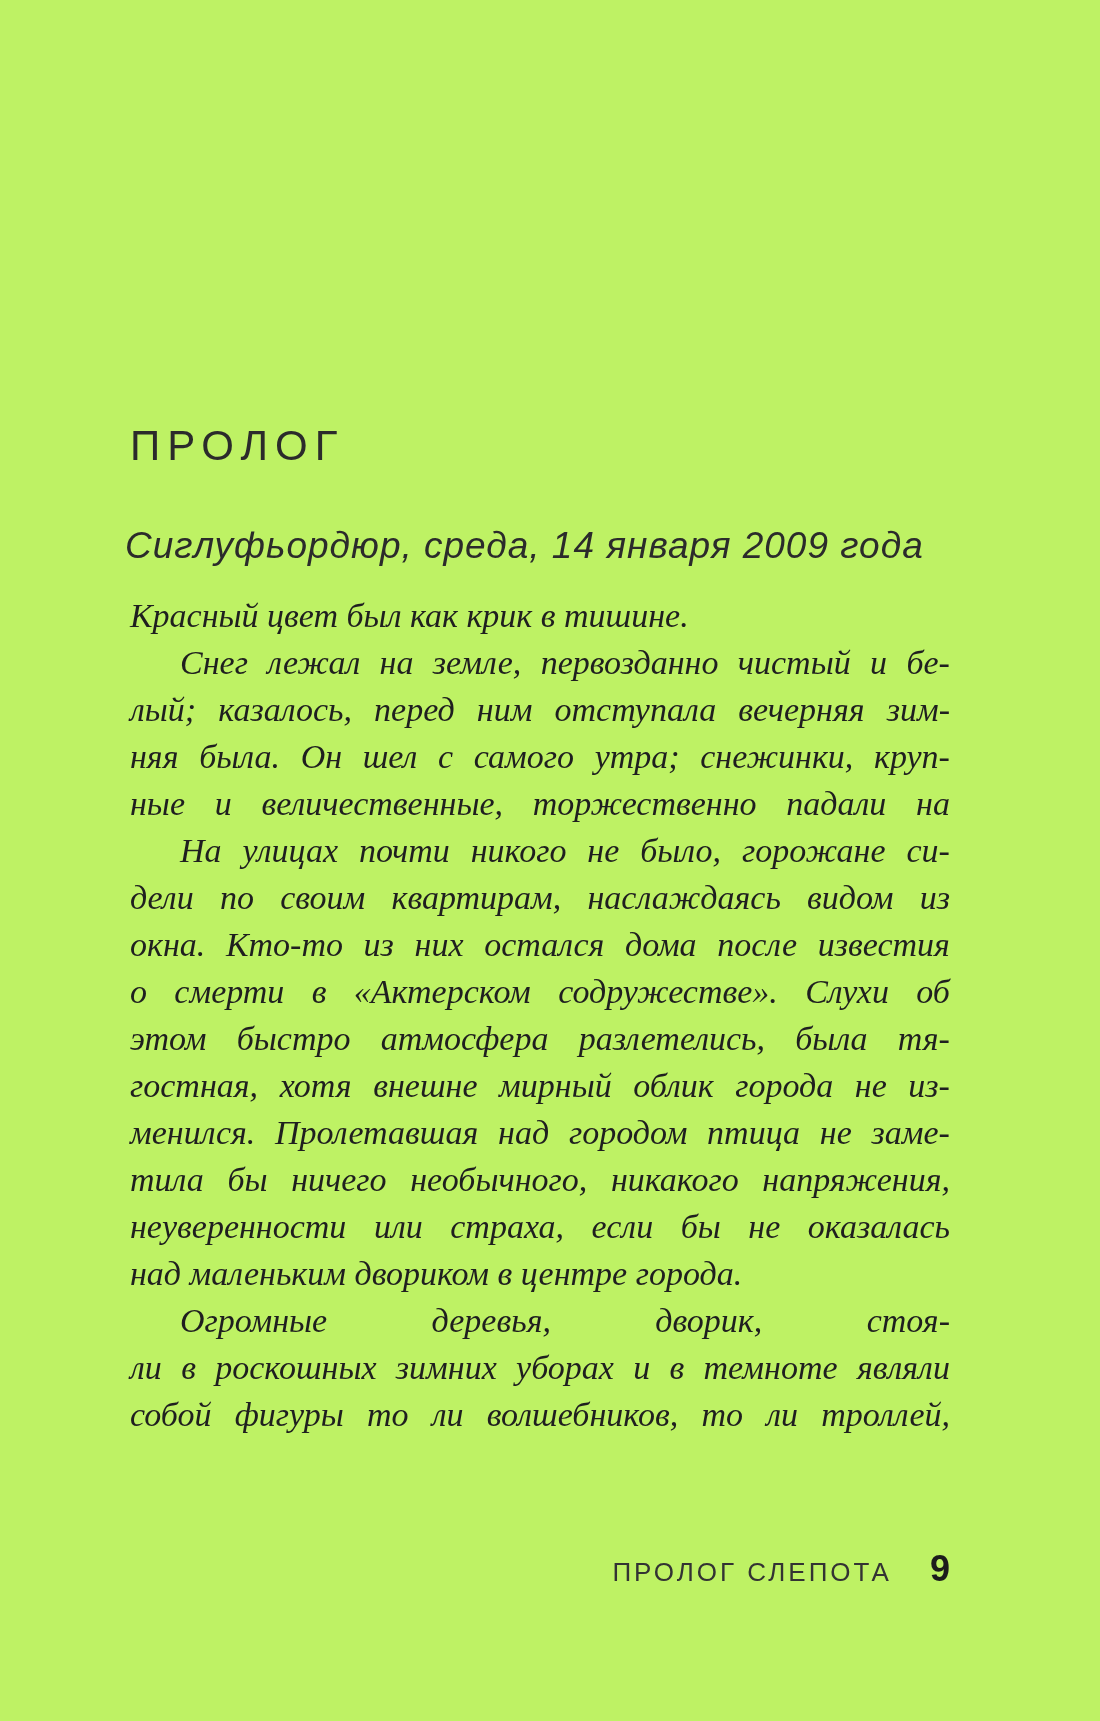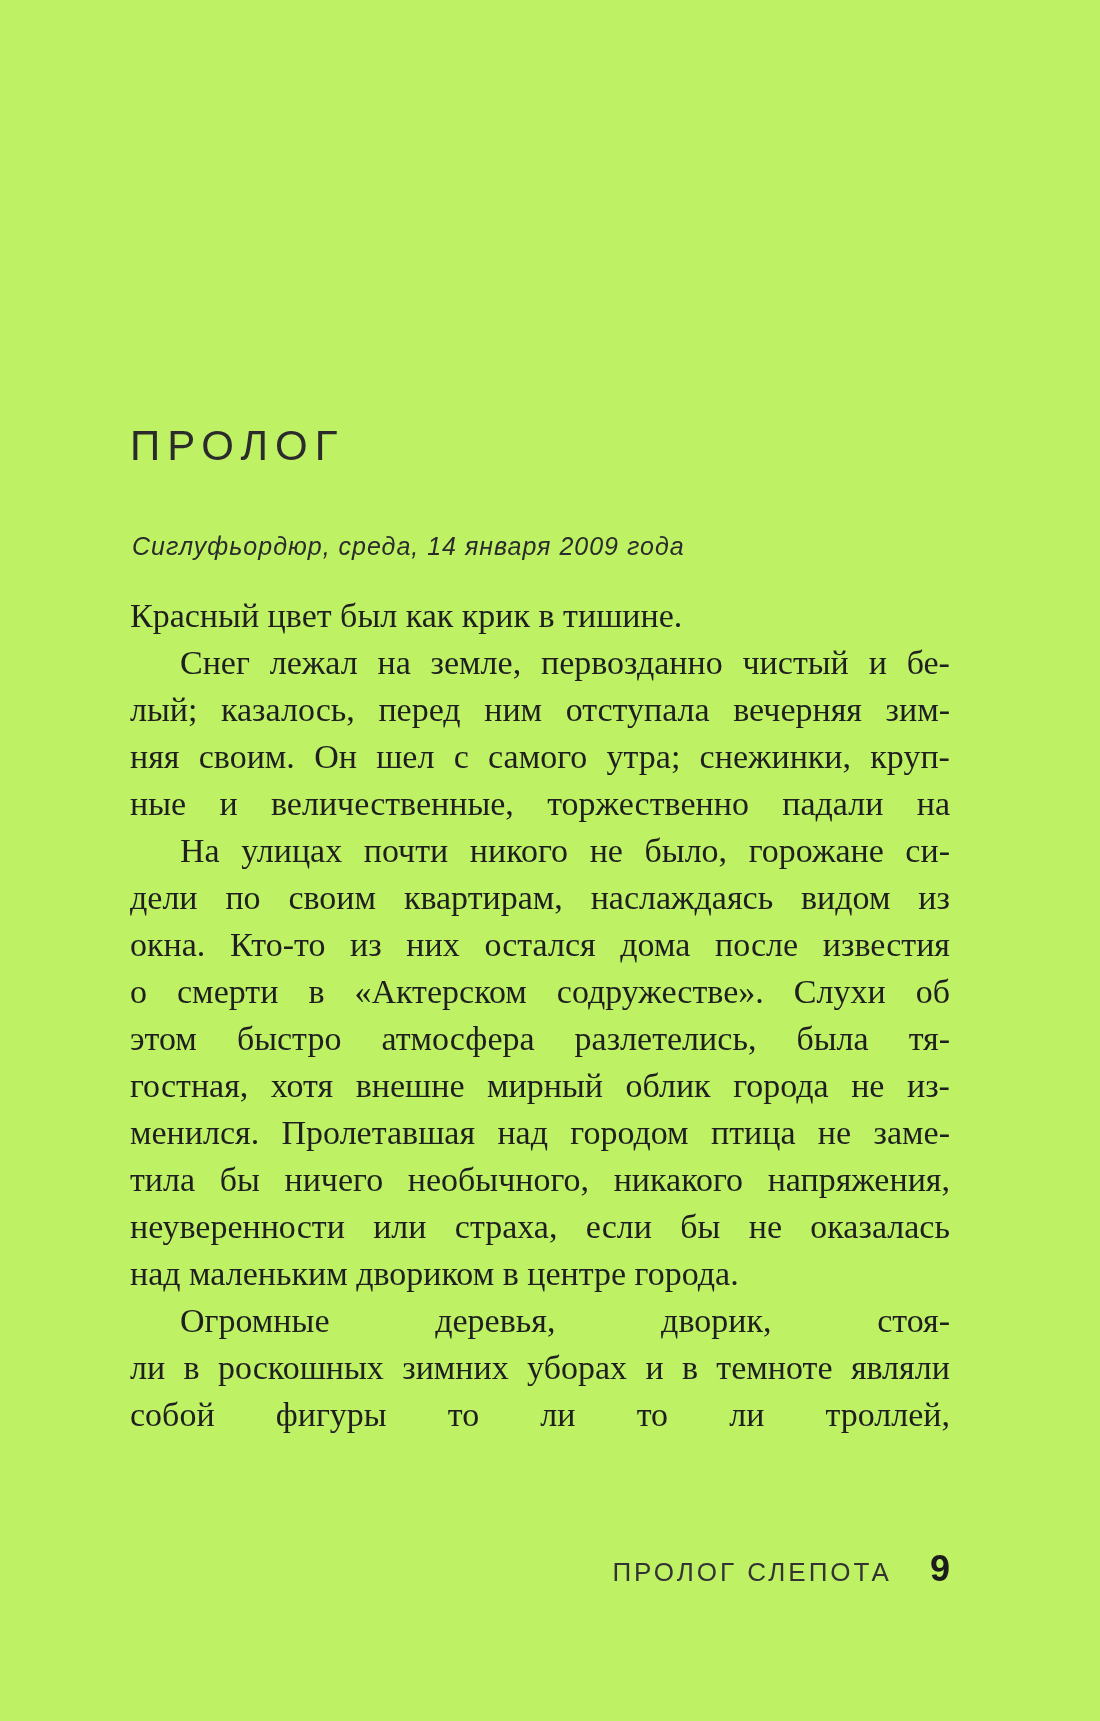--- a/index.html
+++ b/index.html
@@ -20,35 +20,36 @@
     top: 424px;
     font-size: 42px;
     line-height: 44px;
     font-weight: normal;
     letter-spacing: 7px;
     color: #2b2b2b;
     margin: 0;
   }
   .dateline {
     position: absolute;
-    left: 132px;
+    left: 125px;
     top: 526px;
-    font-size: 25px;
+    font-size: 37px;
     line-height: 40px;
     font-style: italic;
     letter-spacing: 1px;
     color: #2b2b2b;
     text-align: right;
   }
   .body-text {
     position: absolute;
     left: 130px;
     top: 592px;
     width: 820px;
     font-family: "Liberation Serif", serif;
+    font-style: italic;
     font-size: 34px;
     color: #1f1f1f;
   }
   .line {
     height: 47px;
     line-height: 47px;
     white-space: nowrap;
   }
   .line.just {
     display: flex;
@@ -103,21 +104,21 @@
         <span>лый;</span>
         <span>казалось,</span>
         <span>перед</span>
         <span>ним</span>
         <span>отступала</span>
         <span>вечерняя</span>
         <span>зим-</span>
       </div>
       <div class="line just">
         <span>няя</span>
-        <span>своим.</span>
+        <span>была.</span>
         <span>Он</span>
         <span>шел</span>
         <span>с</span>
         <span>самого</span>
         <span>утра;</span>
         <span>снежинки,</span>
         <span>круп-</span>
       </div>
       <div class="line just">
         <span>ные</span>
@@ -225,20 +226,21 @@
         <span>и</span>
         <span>в</span>
         <span>темноте</span>
         <span>являли</span>
       </div>
       <div class="line just">
         <span>собой</span>
         <span>фигуры</span>
         <span>то</span>
         <span>ли</span>
+        <span>волшебников,</span>
         <span>то</span>
         <span>ли</span>
         <span>троллей,</span>
       </div>
     </div>
 
   <div class="running-footer">
     <span class="footer-book-title">ПРОЛОГ СЛЕПОТА</span>
     <span class="footer-page-number">9</span>
   </div>

